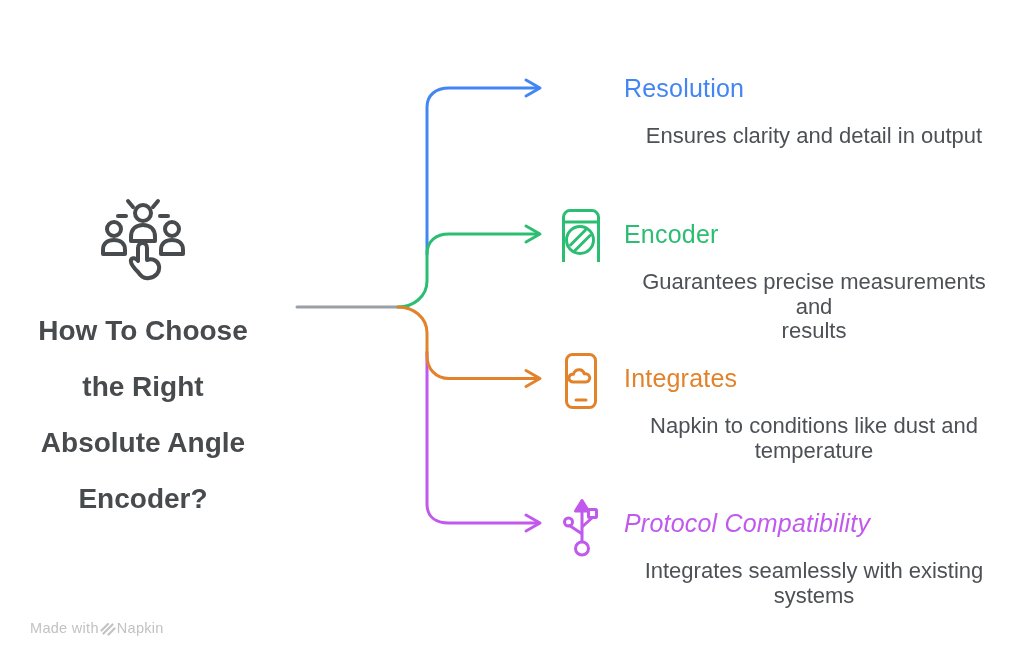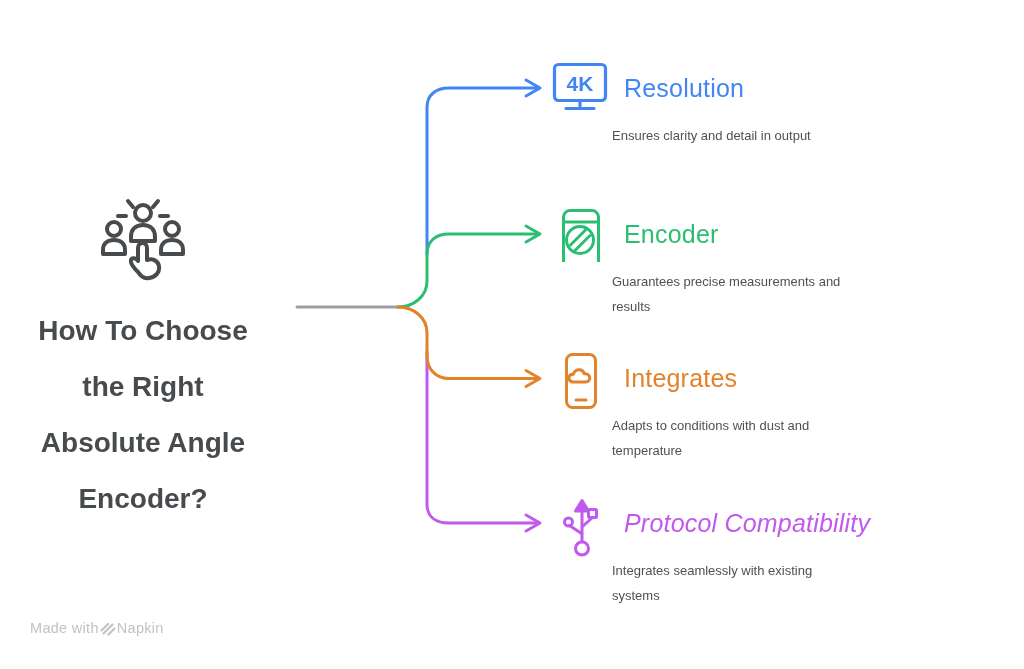--- a/index.html
+++ b/index.html
@@ -35,24 +35,25 @@
   .branch-label{
     position:absolute;left:72px;top:0;height:60px;
     display:flex;align-items:center;
     font-size:25px;font-weight:400;letter-spacing:.2px;
   }
   .c-blue{color:var(--blue);}
   .c-green{color:var(--green);}
   .c-orange{color:var(--orange);}
   .c-purple{color:var(--purple);font-style:italic;}
   .branch-desc{
-    position:absolute;left:60px;top:66px;width:380px;
-    font-size:13px;line-height:24.5px;
+    position:absolute;left:72px;top:66px;width:380px;
+    font-size:22px;line-height:24.5px;
     color:var(--description_text);
     white-space:pre-line;
+    text-align:center;
   }
 
   .footer{
     position:absolute;left:30px;top:620px;
     display:flex;align-items:center;
     font-size:14.5px;letter-spacing:.3px;
     color:var(--watermark);
   }
   .napkin-logo{display:inline-flex;}
   .icon-svg{display:block;}
@@ -90,28 +91,20 @@
         <path d="M37 76 C33 72 29 67 30 64 C31 61 35 62 37 65 L37 52 C37 49 39 47 41.5 47 C44 47 46 49 46 52 L46 64 C52 62 57 65 58 70 C59 76 55 81 48 82 C42 83 39.5 79.5 37 76 Z"></path>
       </svg>
     </div>
     <h1 class="main-question">How To Choose
 the Right
 Absolute Angle
 Encoder?</h1>
   </div>
 
   <div class="branch" style="top:58px">
-    <div class="branch-icon" style="left:0">
-      <svg class="icon-svg" width="56" height="50" viewBox="0 0 56 50" fill="none" stroke="#4285F4" stroke-width="3.2" stroke-linecap="round" stroke-linejoin="round">
-        <rect x="2.5" y="2.5" width="51" height="36" rx="4"></rect>
-        <text x="28" y="28.5" text-anchor="middle" stroke="none" fill="#4285F4" font-family="Liberation Sans, sans-serif" font-size="21" font-weight="700">4K</text>
-        <path d="M28 39 L28 44"></path>
-        <path d="M14 46.5 L42 46.5"></path>
-      </svg>
-    </div>
     <div class="branch-label c-blue">Resolution</div>
     <div class="branch-desc">Ensures clarity and detail in output</div>
   </div>
 
   <div class="branch" style="top:204px">
     <div class="branch-icon" style="left:9px">
       <svg class="icon-svg" width="40" height="54" viewBox="0 0 40 54" fill="none" stroke="#2BBE72" stroke-width="3" stroke-linecap="round" stroke-linejoin="round">
         <path d="M2.5 54 L2.5 9 C2.5 5.5 5.5 2.5 9 2.5 L31 2.5 C34.5 2.5 37.5 5.5 37.5 9 L37.5 54"></path>
         <path d="M2.5 14 L37.5 14"></path>
         <circle cx="19" cy="32" r="13.5"></circle>
@@ -126,21 +119,21 @@
 
   <div class="branch" style="top:348px">
     <div class="branch-icon" style="left:12px">
       <svg class="icon-svg" width="34" height="58" viewBox="0 0 34 58" fill="none" stroke="#E2832C" stroke-width="3" stroke-linecap="round" stroke-linejoin="round">
         <rect x="2.5" y="2.5" width="29" height="53" rx="6"></rect>
         <path d="M9.5 30 C6.5 30 4.5 27.8 5 25.5 C5.5 23 7.5 22 9.5 22.3 C10 19.3 12.8 17.3 15.8 17.8 C18.3 18.2 19.8 19.8 20.3 21.8 C22.8 21.3 25.2 22.8 25.7 25.2 C26.2 27.7 24.3 30 21.8 30 Z"></path>
         <path d="M12 48 L22 48"></path>
       </svg>
     </div>
     <div class="branch-label c-orange">Integrates</div>
-    <div class="branch-desc">Adapts to conditions with dust and
+    <div class="branch-desc">Napkin to conditions like dust and
 temperature</div>
   </div>
 
   <div class="branch" style="top:493px">
     <div class="branch-icon" style="left:11px">
       <svg class="icon-svg" width="38" height="60" viewBox="0 0 38 60" fill="none" stroke="#C159ED" stroke-width="3" stroke-linecap="round" stroke-linejoin="round">
         <path d="M19 8 L19 44"></path>
         <path class="fill-purple" d="M12.5 14 L19 3.5 L25.5 14 Z"></path>
         <circle cx="19" cy="51.5" r="6.5"></circle>
         <circle cx="5.5" cy="25" r="4"></circle>

